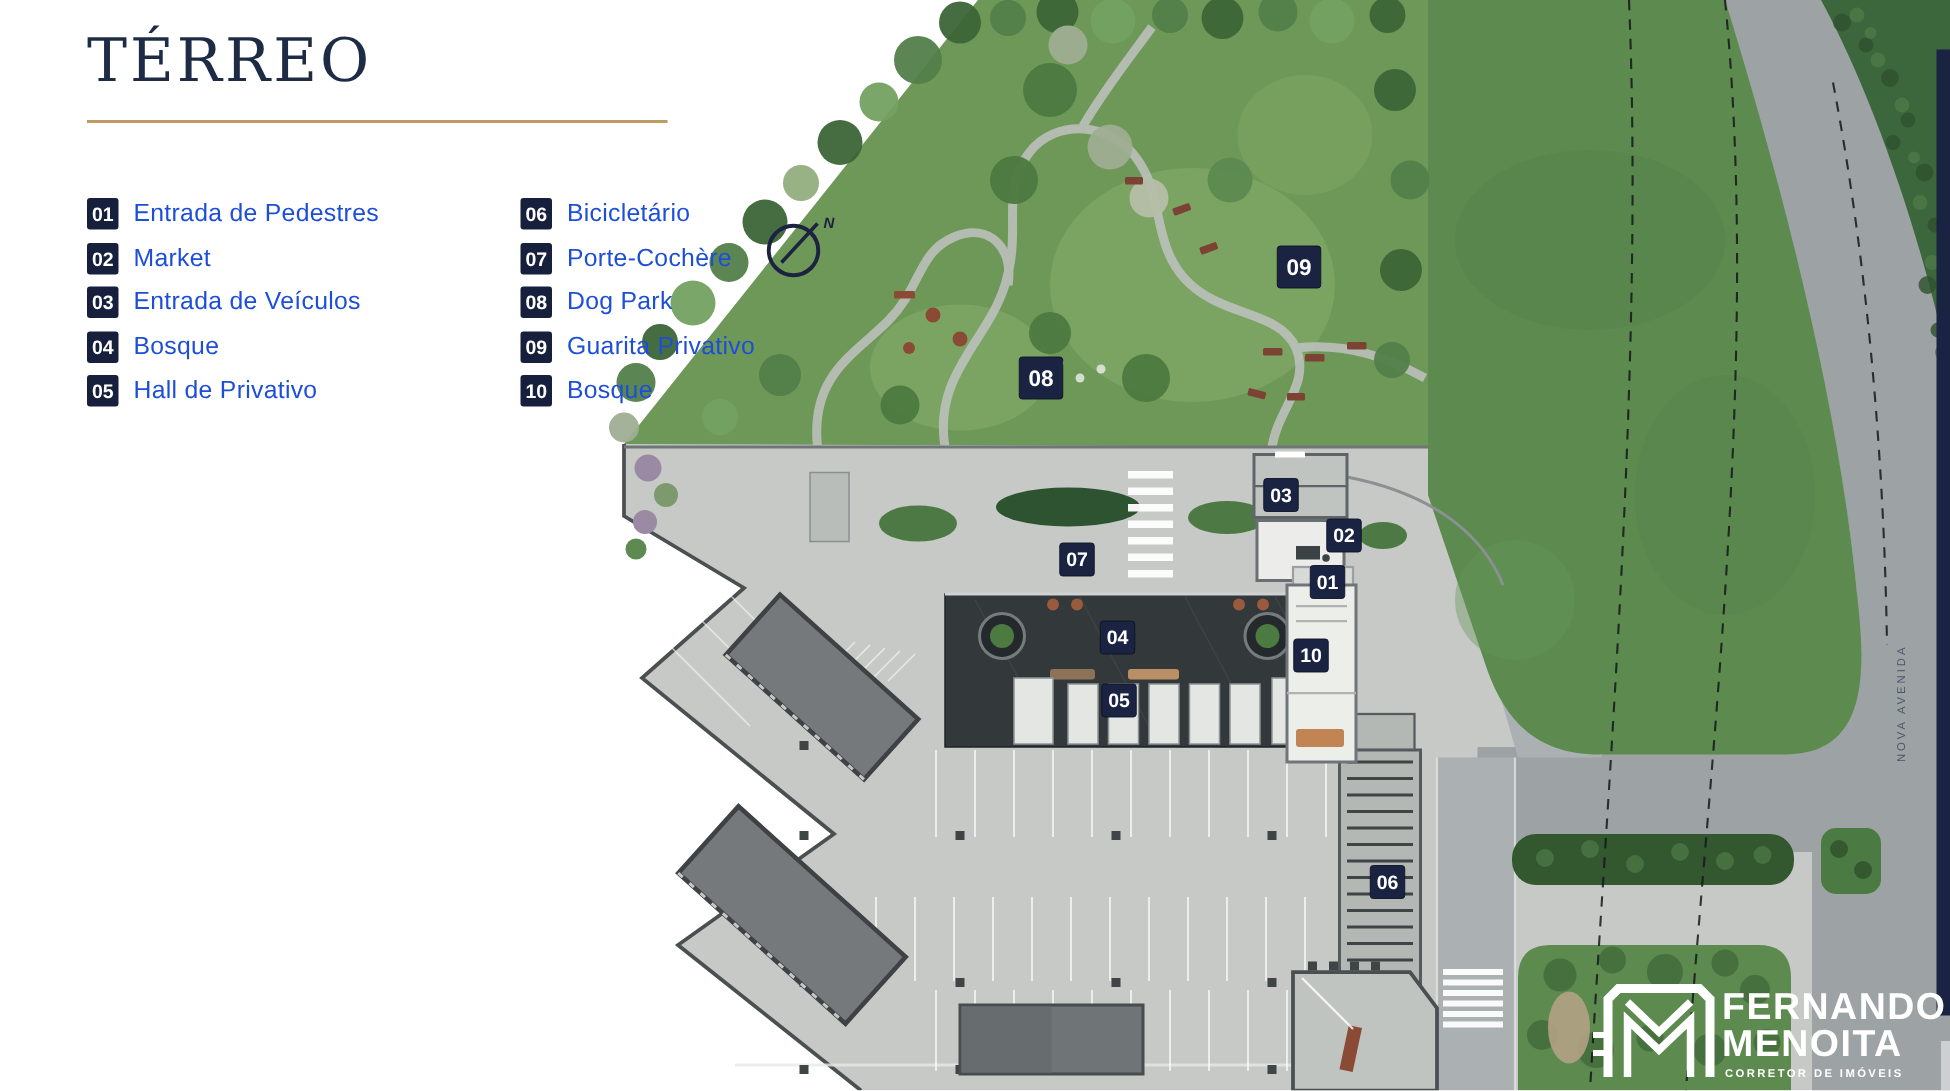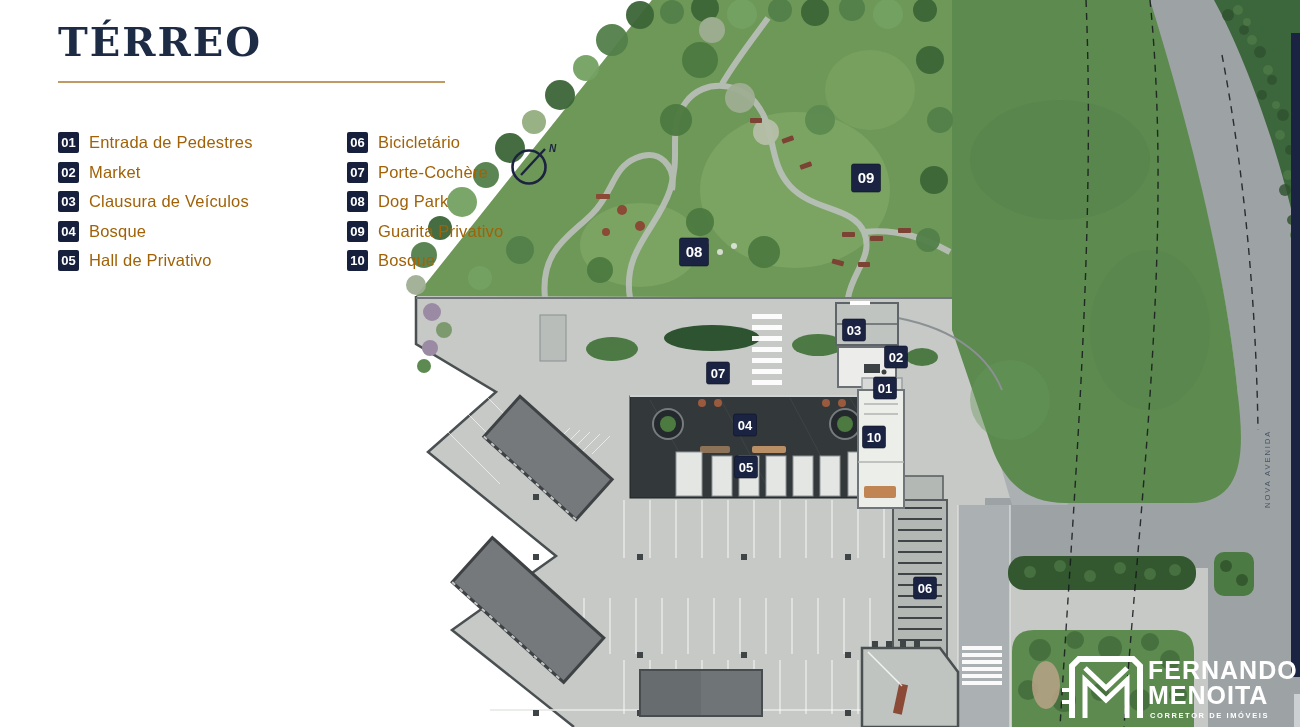--- a/index.html
+++ b/index.html
@@ -1,31 +1,31 @@
 <!DOCTYPE html>
 <html><head>
 <meta charset="utf-8">
 <style>
   html,body{margin:0;padding:0;background:#ffffff;}
   .stage{position:relative;width:1300px;height:727px;overflow:hidden;background:#fff;
          font-family:"Liberation Sans",sans-serif;}
   .map-svg{position:absolute;left:0;top:0;width:1300px;height:727px;display:block;}
   
   .panel{position:absolute;left:58px;top:18px;z-index:5;}
-  .title{margin:0;font-family:"DejaVu Serif",serif;font-weight:700;font-size:40px;
+  .title{margin:0;font-family:"DejaVu Serif",serif;font-weight:400;font-size:40px;
          letter-spacing:2px;color:#1d2b45;}
   .rule{width:387px;height:2px;background:#bf9a63;margin-top:16px;}
   .legend{position:absolute;left:58px;top:132px;display:flex;z-index:5;}
   .legend-col{display:flex;flex-direction:column;gap:8.5px;}
   .legend-col.col2{margin-left:77px;}
   .legend-col.col1{width:212px;}
   .legend-item{display:flex;align-items:center;gap:10px;height:21px;}
   .badge{width:21px;height:21px;background:#16203c;color:#fff;border-radius:2px;
          font-size:13px;font-weight:700;line-height:21px;text-align:center;flex:0 0 21px;}
-  .legend-label{font-size:16.5px;color:#a16207;white-space:nowrap;letter-spacing:.2px;}
+  .legend-label{font-size:16.5px;color:#1d4ed8;white-space:nowrap;letter-spacing:.2px;}
   
   .mk rect{fill:#1b2342;stroke:#0d1326;stroke-width:.6;}
   .mk text{fill:#ffffff;font:700 13px "Liberation Sans",sans-serif;text-anchor:middle;}
   .mk.big rect{}
   .mk.big text{font-size:15px;}
   .pline{stroke:#ffffff;stroke-width:1.2;opacity:.75;fill:none;}
   .hatch{stroke:#ffffff;stroke-width:1;opacity:.6;fill:none;}
   .treed{opacity:.95;}
   .logo-stroke{stroke:#ffffff;fill:none;stroke-linejoin:miter;stroke-linecap:butt;}
   .logo-text{fill:#ffffff;font-family:"Liberation Sans",sans-serif;font-weight:700;}
@@ -382,21 +382,21 @@
     <div class="legend-item">
       <span class="badge">01</span>
       <span class="legend-label">Entrada de Pedestres</span>
         </div>
     <div class="legend-item">
       <span class="badge">02</span>
       <span class="legend-label">Market</span>
         </div>
     <div class="legend-item">
       <span class="badge">03</span>
-      <span class="legend-label">Clausura de Veículos</span>
+      <span class="legend-label">Entrada de Veículos</span>
         </div>
     <div class="legend-item">
       <span class="badge">04</span>
       <span class="legend-label">Bosque</span>
         </div>
     <div class="legend-item">
       <span class="badge">05</span>
       <span class="legend-label">Hall de Privativo</span>
         </div>
   </div>

